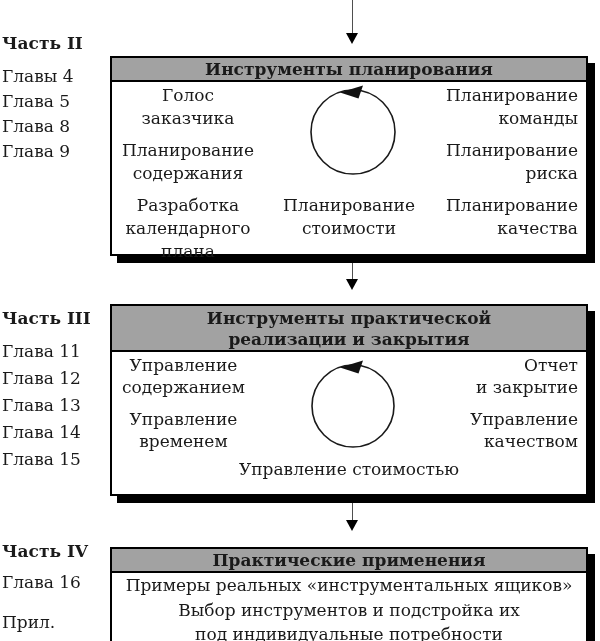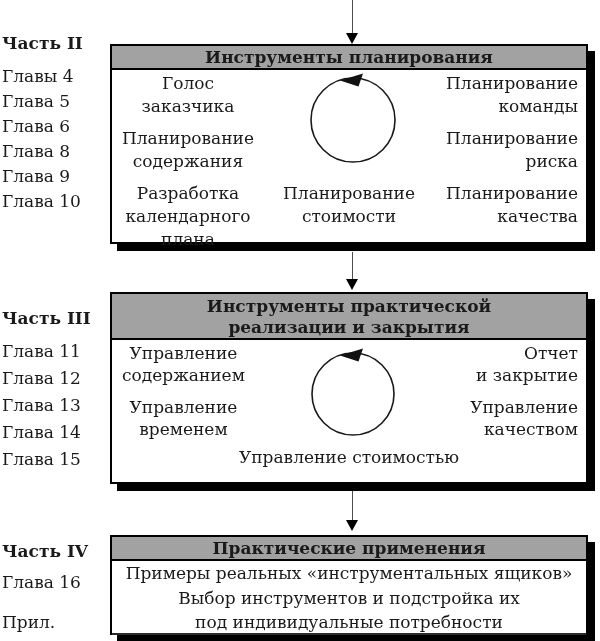--- a/index.html
+++ b/index.html
@@ -72,20 +72,21 @@
 
   
   .box {
     position: absolute;
     left: 110px;
     width: 478px;
     box-sizing: border-box;
     background: #ffffff;
     border: 2px solid #000000;
     box-shadow: 7px 7px 0 0 #000000;
+    margin-top: 12px;
   }
   #box-planning    { top: 44px;  height: 200px; }
   #box-execution   { top: 292px; height: 192px; }
   #box-applications{ top: 535px; height: 100px; }
 
   .box-header {
     background: #a2a2a2;
     border-bottom: 2px solid #000000;
     text-align: center;
     font-weight: bold;
@@ -156,24 +157,22 @@
   <div class="arrow-head" id="arrow1-head"></div>
   <div class="arrow-line" id="arrow2-line"></div>
   <div class="arrow-head" id="arrow2-head"></div>
   <div class="arrow-line" id="arrow3-line"></div>
   <div class="arrow-head" id="arrow3-head"></div>
 
   <div class="part-label" id="part-2">Часть II</div>
   <div class="chapters" id="chapters-2">
     <div>Главы 4</div>
     <div>Глава 5</div>
-    <div>Глава 6</div>
     <div>Глава 8</div>
     <div>Глава 9</div>
-    <div>Глава 10</div>
   </div>
 
   <div class="part-label" id="part-3">Часть III</div>
   <div class="chapters" id="chapters-3">
     <div>Глава 11</div>
     <div>Глава 12</div>
     <div>Глава 13</div>
     <div>Глава 14</div>
     <div>Глава 15</div>
   </div>

